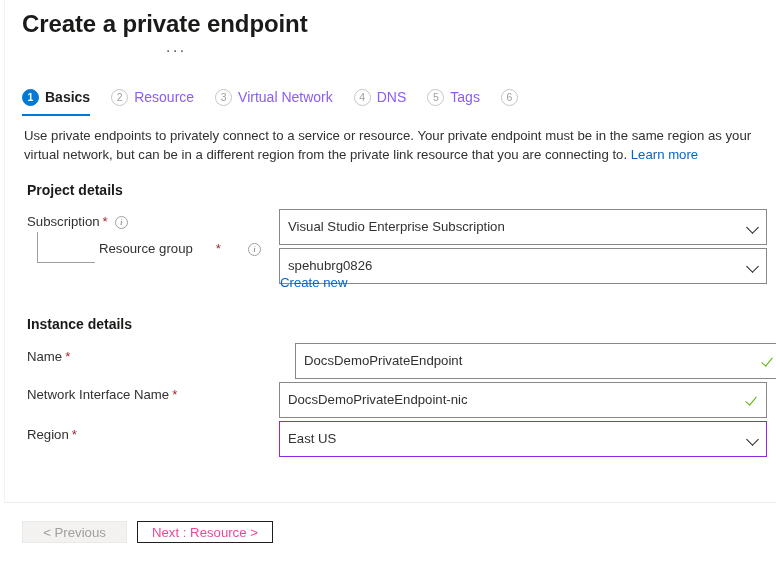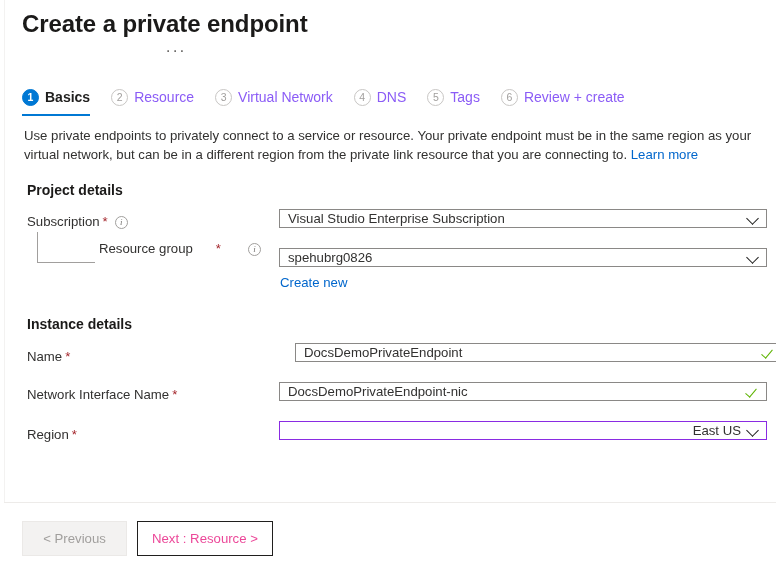--- a/index.html
+++ b/index.html
@@ -199,21 +199,21 @@
     border-left: 1px solid #a19f9d;
     border-bottom: 1px solid #a19f9d;
     box-sizing: border-box;
   }
 
   
   .input-box {
     position: absolute;
     left: 279px;
     width: 488px;
-    height: 19px;
+    height: 36px;
     box-sizing: border-box;
     border: 1px solid #8a8886;
     background: #ffffff;
     display: flex;
     align-items: center;
     padding: 0 6px 0 8px;
     cursor: pointer;
   }
   .input-box.focused {
     border: 1px solid #8a2be2;
@@ -261,21 +261,21 @@
     height: 10px;
     border-right: 1.6px solid #5db300;
     border-bottom: 1.6px solid #5db300;
     transform: rotate(40deg);
   }
 
   #fld-subscription { top: 209px; }
   #fld-resource-group { top: 248px; }
   #fld-name { top: 343px; margin-left: 16px; }
   #fld-nic-name { top: 382px; }
-  #fld-region { top: 421px; text-align: right; }
+  #fld-region { top: 421px; }
 
   .create-new-link {
     position: absolute;
     left: 280px;
     top: 274px;
     font-size: 13.2px;
     line-height: 18px;
   }
 
   
@@ -288,21 +288,21 @@
     background: #edebe9;
   }
   .footer {
     position: absolute;
     left: 22px;
     top: 521px;
     display: flex;
     align-items: center;
   }
   .btn {
-    height: 35px;
+    height: 22px;
     box-sizing: border-box;
     font-size: 13.2px;
     font-family: "Liberation Sans", sans-serif;
     display: flex;
     align-items: center;
     justify-content: center;
     padding: 0 14px;
     cursor: pointer;
     background: #ffffff;
     white-space: nowrap;
@@ -355,21 +355,20 @@
       <span class="tab-label">DNS</span>
     </div>
 
     <div class="tab inactive">
       <span class="step-circle">5</span>
       <span class="tab-label">Tags</span>
     </div>
 
     <div class="tab inactive">
       <span class="step-circle">6</span>
-      <span class="tab-label">Review + create</span>
     </div>
 
   </div>
 
   <div class="description">
     <span>Use private endpoints to privately connect to a service or resource. Your private endpoint must be in the same region as your virtual network, but can be in a different region from the private link resource that you are connecting to.</span>
     <span class="link">Learn more</span>
   </div>
 
   <div class="section-title" id="project-details-title">Project details</div>

